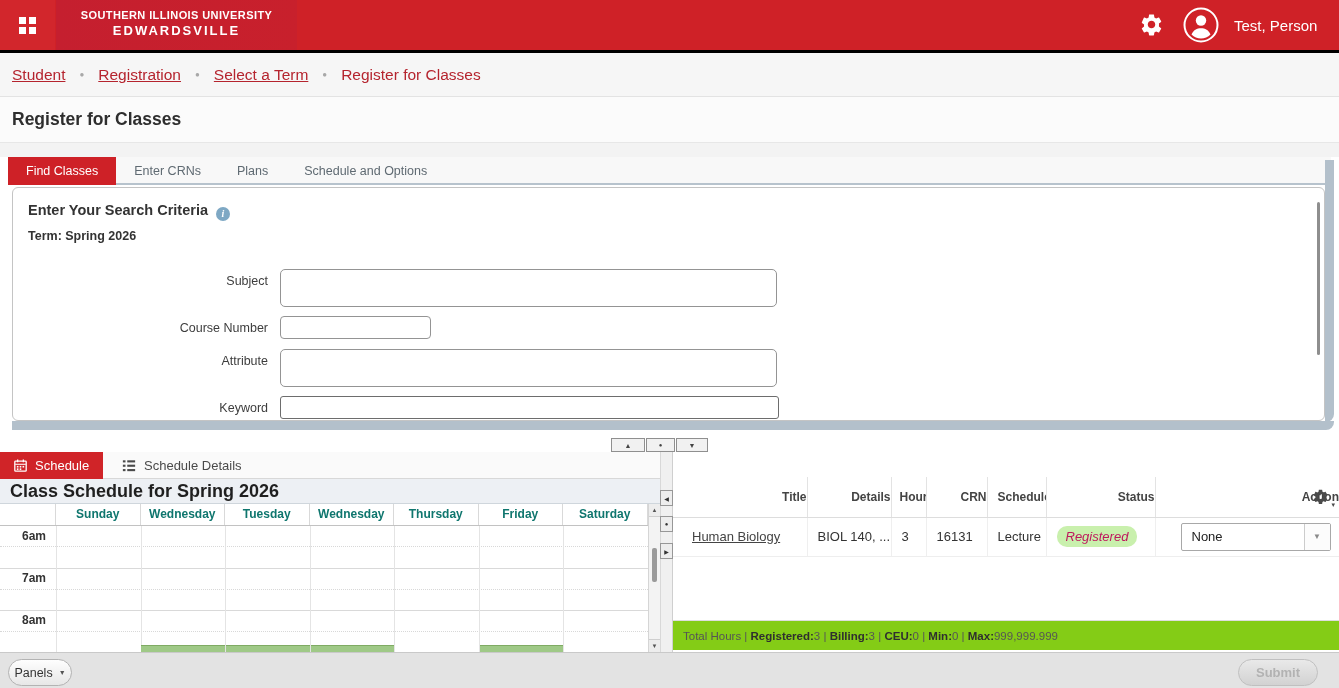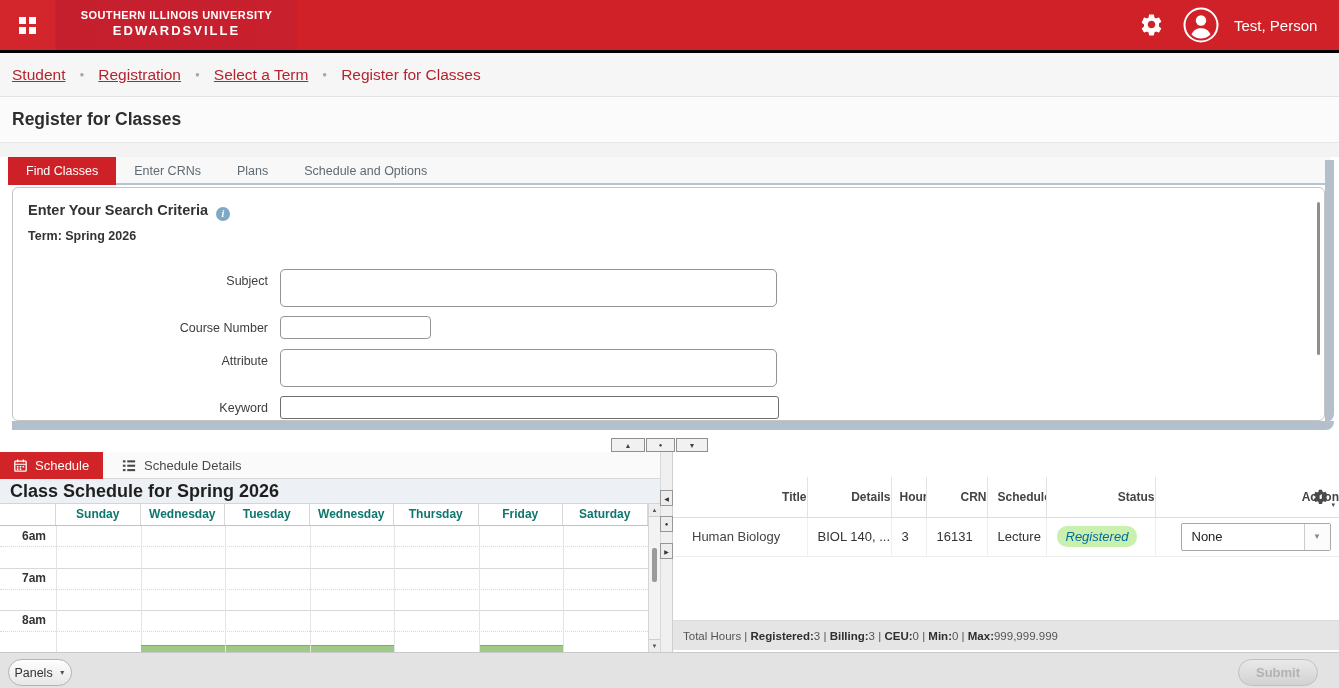--- a/index.html
+++ b/index.html
@@ -91,28 +91,28 @@
   .summary-header svg { margin-right:7px; }
   .summary-title { font-size:13px; font-weight:bold; color:#222; }
   .summary-table { position:absolute; left:0; top:25px; width:666px; border-collapse:collapse; table-layout:fixed; }
   .summary-table th { height:40px; font-size:12px; font-weight:bold; color:#444; text-align:right; padding-left:10px; border-right:1px solid #e3e3e3; border-bottom:1px solid #ddd; overflow:hidden; white-space:nowrap; }
   .summary-table th:first-child { padding-left:19px; }
   .summary-table th.th-hours { padding-left:8px; }
   .summary-table th:last-child { border-right:none; padding-left:14px; }
   .summary-table td { height:39px; font-size:13px; color:#333; padding-left:10px; border-right:1px solid #efefef; border-bottom:1px solid #eee; overflow:hidden; white-space:nowrap; }
   .summary-table td:first-child { padding-left:19px; }
   .summary-table td:last-child { border-right:none;padding-left:25px; }
-  .course-link { color:#444; cursor:pointer; }
-  .status-pill { display:inline-block; background:#c9f0ad; border-radius:10px; padding:3px 9px; font-style:italic; font-size:13px; color:#0369a1; }
+  .course-link { color:#444; text-decoration:underline; cursor:pointer; }
+  .status-pill { display:inline-block; background:#c9f0ad; border-radius:10px; padding:3px 9px; font-style:italic; font-size:13px; color:#be185d; }
   .action-select { position:relative; width:150px; height:28px; border:1px solid #a8a8a8; border-radius:2px; background:#fff; cursor:pointer; }
   .action-select .sel-label { position:absolute; left:10px; top:0; line-height:26px; font-size:13px; color:#222; }
   .sel-arrow { position:absolute; right:0; top:0; width:26px; height:26px; border-left:1px solid #ccc; background:#fcfcfc; display:flex; align-items:center; justify-content:center; font-size:8px; color:#8a8a8a; }
   .summary-gear { position:absolute; right:10px; top:36px; cursor:pointer; }
   .summary-gear .caret { position:absolute; right:-6px; bottom:0; font-size:7px; color:#4a4a4a; }
-  .summary-totals { position:absolute; left:0; top:168px; width:666px; height:30px; background:#e5e5e5; border-top:1px solid #ddd; display:flex; align-items:center; padding-left:10px; font-size:11.5px; color:#555; white-space:pre; }
+  .summary-totals { position:absolute; left:0; top:168px; width:666px; height:30px; background:#84cc16; border-top:1px solid #ddd; display:flex; align-items:center; padding-left:10px; font-size:11.5px; color:#555; white-space:pre; }
   .summary-totals b { color:#2f2f2f; }
 
   
   .bottombar { position:absolute; left:0; top:652px; width:1339px; height:36px; background:#e3e3e3; border-top:1px solid #c9c9c9; }
   .panels-btn { position:absolute; left:8px; top:6px; width:64px; height:27px; border-radius:14px; border:1px solid #b3b3b3; background:linear-gradient(180deg,#fefefe,#e7e7e7); font-size:12.5px; color:#333; display:flex; align-items:center; justify-content:center; gap:6px; cursor:pointer; }
   .panels-btn .caret { font-size:7px; color:#555; }
   .submit-btn { position:absolute; left:1238px; top:6px; width:80px; height:27px; border-radius:14px; border:1px solid #c0c0c0; background:linear-gradient(180deg,#e9e9e9,#d2d2d2); font-size:13px; font-weight:bold; color:#b2b2b2; display:flex; align-items:center; justify-content:center; cursor:default; }
 </style>
 </head>
 <body>

